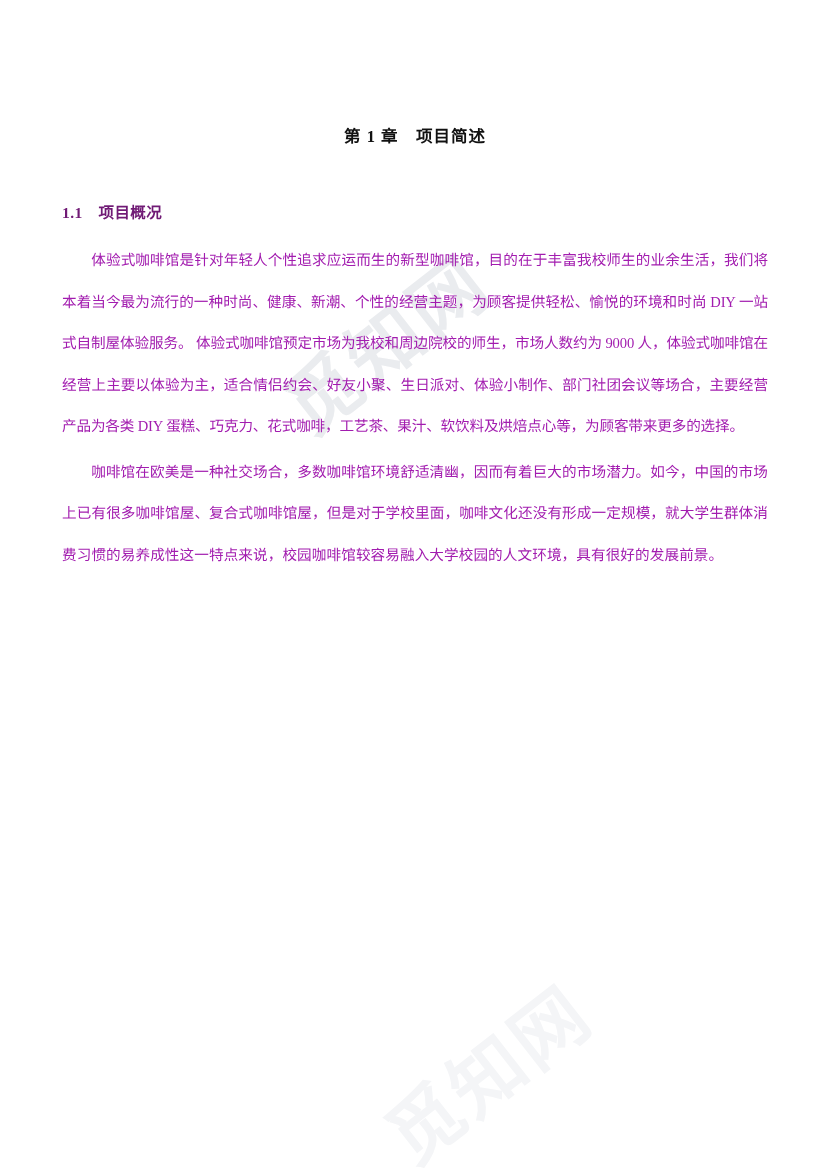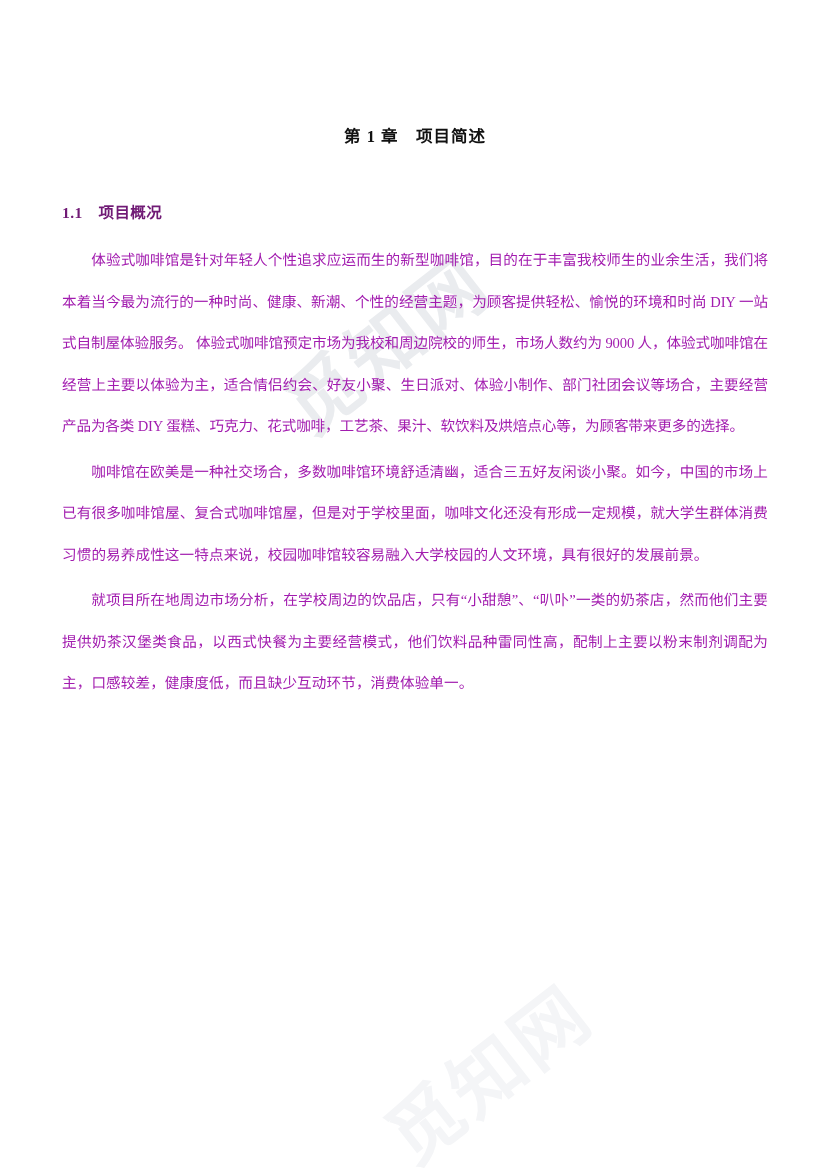--- a/index.html
+++ b/index.html
@@ -119,18 +119,17 @@
 
     <h1 class="doc-title">第 1 章　项目简述</h1>
 
     <h2 class="section-heading h-1-1">1.1　项目概况</h2>
 
     <p class="body-para p-lead dense">体验式咖啡馆是针对年轻人个性追求应运而生的新型咖啡馆，目的在于丰富我校师生的业余生活，我们将本着当今最为流行的一种时尚、健康、新潮、个性的经营主题，为顾客提供轻松、愉悦的环境和时尚 DIY 一站式自制屋体验服务。 体验式咖啡馆预定市场为我校和周边院校的师生，市场人数约为 9000 人，体验式咖啡馆在经营上主要以体验为主，适合情侣约会、好友小聚、生日派对、体验小制作、部门社团会议等场合，主要经营产品为各类 DIY 蛋糕、巧克力、花式咖啡，工艺茶、果汁、软饮料及烘焙点心等，为顾客带来更多的选择。</p>
 
 
 
 
-    <p class="body-para p-gap-small">咖啡馆在欧美是一种社交场合，多数咖啡馆环境舒适清幽，适合三五好友闲谈小聚。如今，中国的市场上已有很多咖啡馆屋、复合式咖啡馆屋，但是对于学校里面，咖啡文化还没有形成一定规模，就大学生群体消费习惯的易养成性这一特点来说，校园咖啡馆较容易融入大学校园的人文环境，具有很好的发展前景。</p>
+    <p class="body-para p-gap-small">咖啡馆在欧美是一种社交场合，多数咖啡馆环境舒适清幽，因而有着巨大的市场潜力。如今，中国的市场上已有很多咖啡馆屋、复合式咖啡馆屋，但是对于学校里面，咖啡文化还没有形成一定规模，就大学生群体消费习惯的易养成性这一特点来说，校园咖啡馆较容易融入大学校园的人文环境，具有很好的发展前景。</p>
 
-    <p class="body-para p-gap-small">就项目所在地周边市场分析，在学校周边的饮品店，只有“小甜憩”、“叭卟”一类的奶茶店，然而他们主要提供奶茶汉堡类食品，以西式快餐为主要经营模式，他们饮料品种雷同性高，配制上主要以粉末制剂调配为主，口感较差，健康度低，而且缺少互动环节，消费体验单一。</p>
 
   </div>
 </div>
 
 </body></html>

